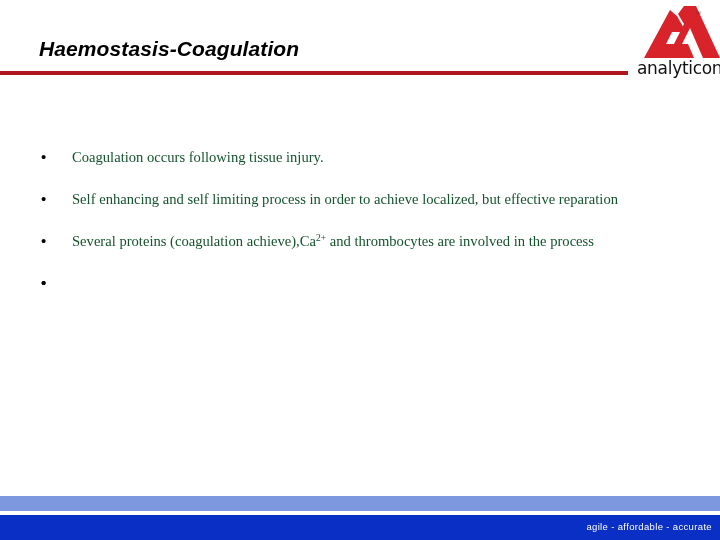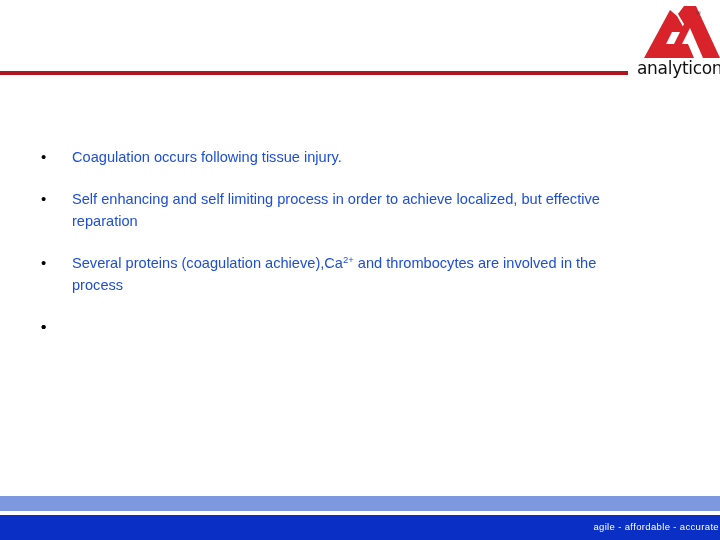--- a/index.html
+++ b/index.html
@@ -103,22 +103,23 @@
     position: absolute;
     left: 41px;
     top: 0px;
     font-size: 15px;
     line-height: 22px;
     color: #000000;
   }
   .bullet-text {
     font-size: 14.6px;
     line-height: 22px;
-    color: #1d4ed8;
+    color: #14532d;
     text-align: right;
+    font-family: Liberation Serif, serif;
   }
   .bullet-text sup {
     font-size: 9.5px;
     vertical-align: 5px;
     line-height: 0;
   }
 
   
   #footer-band-light {
     position: absolute;
@@ -131,35 +132,36 @@
   #footer-band-dark {
     position: absolute;
     left: 0;
     top: 515px;
     width: 720px;
     height: 25px;
     background: #0A2FC4;
   }
   #footer-tagline {
     position: absolute;
-    right: 1px;
+    right: 8px;
     top: 520px;
     font-size: 9.5px;
     line-height: 13px;
     color: #ffffff;
     letter-spacing: 0.35px;
     white-space: nowrap;
     font-family: "Liberation Sans", sans-serif;
   }
 </style>
 </head>
 <body>
 
 <div id="slide">
 
+  <div id="slide-title">Haemostasis-Coagulation</div>
 
   <div id="title-rule"></div>
 
   <div id="logo-block">
     <div id="logo-mark">
       <svg width="76" height="52" viewBox="0 0 76 52" xmlns="http://www.w3.org/2000/svg">
 
         <polygon points="40,0 52,0 76,52 59,52 46,22 38,38 30,38 40,18 34,8" fill="#D8232A"></polygon>
 
         <polygon points="33,10 42,26 28,26 22,38 44,38 50,52 0,52 26,4" fill="#D8232A"></polygon>

